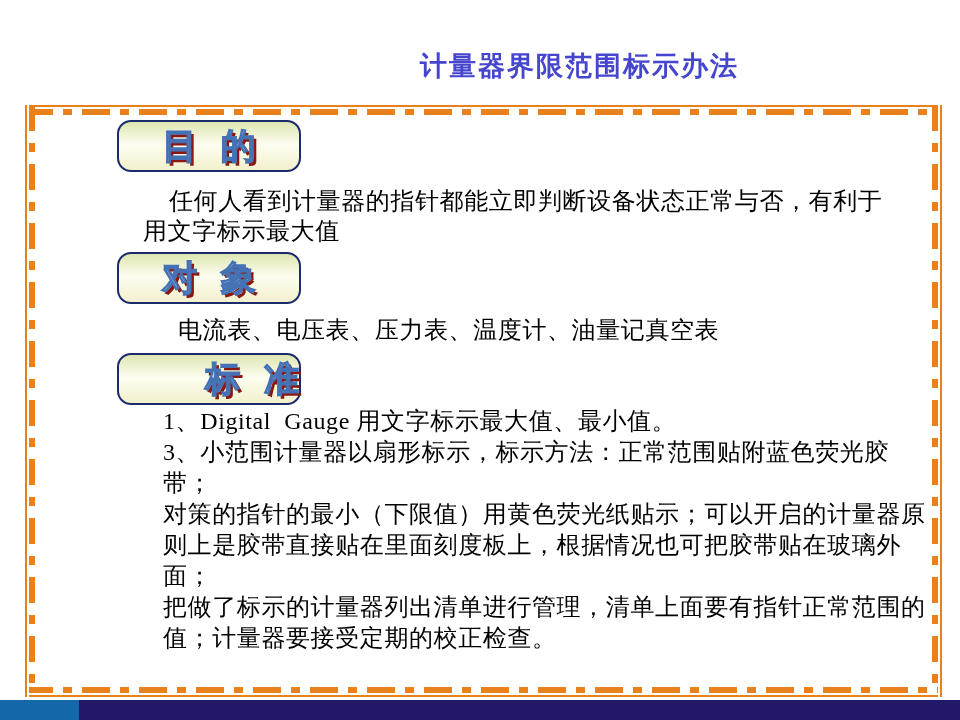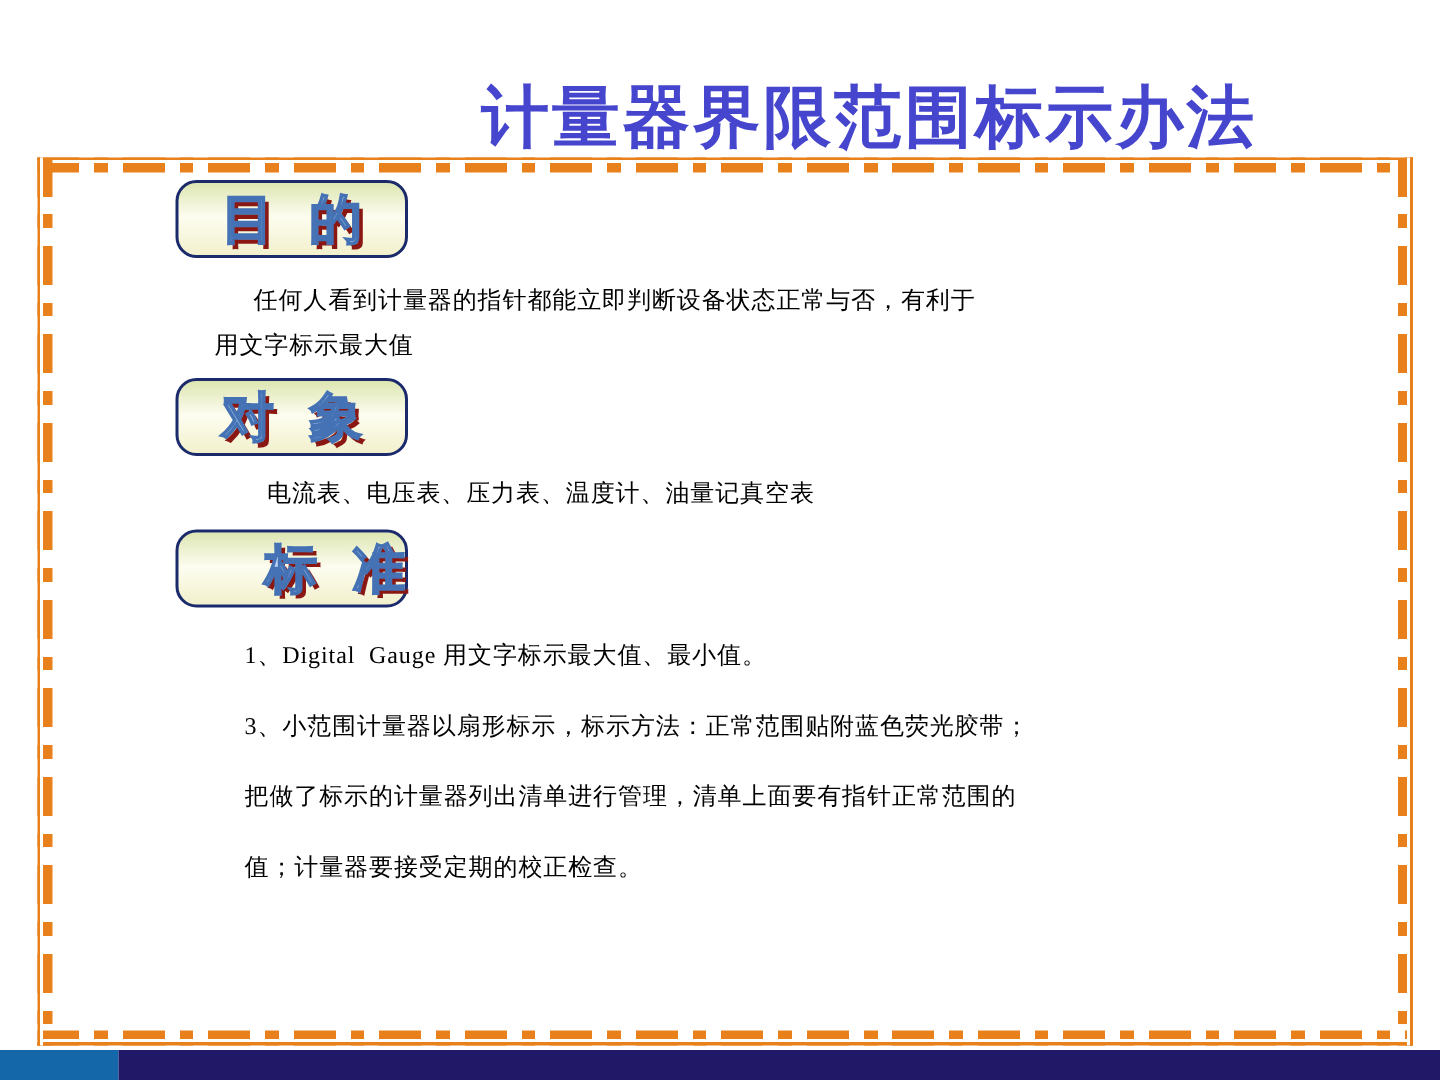--- a/index.html
+++ b/index.html
@@ -7,21 +7,21 @@
     width:960px;height:720px;position:relative;overflow:hidden;
     background:#ffffff;
     font-family:"Liberation Serif","DejaVu Serif",serif;
   }
   
   .title{
     position:absolute;left:0;top:48px;width:904px;
     padding-left:255px;box-sizing:border-box;
     text-align:center;
     font-family:"Liberation Sans","DejaVu Sans",sans-serif;
-    font-size:45px;font-weight:bold;letter-spacing:2px;
+    font-size:27px;font-weight:bold;letter-spacing:2px;
     color:#4545cd;margin:0;
   }
   
   .frame{position:absolute;left:25px;top:105px;width:917px;height:592px;}
   .edge{position:absolute;}
   .edge.h{left:0;width:100%;height:10px;}
   .edge.v{top:0;height:100%;width:10px;}
   
   .edge.top{top:0;
     background:
@@ -38,44 +38,44 @@
       linear-gradient(to right,#e8811c 0,#e8811c 2px,#fff 2px,#fff 4px,transparent 4px),
       repeating-linear-gradient(to bottom,#e8811c 0,#e8811c 26px,transparent 26px,transparent 38px,#e8811c 38px,#e8811c 47px,transparent 47px,transparent 59px);
   }
   .edge.right{right:0;
     background:
       linear-gradient(to right,transparent 0,transparent 6px,#fff 6px,#fff 8px,#e8811c 8px),
       repeating-linear-gradient(to bottom,#e8811c 0,#e8811c 26px,transparent 26px,transparent 38px,#e8811c 38px,#e8811c 47px,transparent 47px,transparent 59px);
   }
   
   .badge{
-    position:absolute;left:117px;width:155px;height:52px;
+    position:absolute;left:117px;width:184px;height:52px;
     border:2px solid #1b2a6b;border-radius:14px;box-sizing:border-box;
     background:linear-gradient(180deg,#dde6b2 0%,#fdfdf0 48%,#f2f0cc 100%);
     display:flex;align-items:center;justify-content:center;
     font-family:"Liberation Sans","DejaVu Sans",sans-serif;
     font-size:35px;font-weight:bold;
     color:#b8d3f0;
     -webkit-text-stroke:1.3px #4472b4;
     text-shadow:3px 3px 0 #8b1712;
     word-spacing:14px;
   }
   .badge.b1{top:120px;}
   .badge.b2{top:252px;}
   .badge.b3{top:353px;justify-content:flex-end;}
   
   .para{position:absolute;color:#000;}
-  .line{white-space:pre-wrap;font-size:16px;letter-spacing:0.6px;}
+  .line{white-space:pre-wrap;font-size:24px;letter-spacing:0.6px;}
   .p1{left:143px;top:186px;width:790px;}
   .p1 .line{line-height:30px;}
   .p1 .indent{text-indent:26px;}
   .p2{left:178px;top:315px;width:760px;}
   .p2 .line{line-height:30px;}
   .p3{left:163px;top:406px;width:775px;}
-  .p3 .line{line-height:31px;margin-top:16px;}
+  .p3 .line{line-height:31px;}
   
   .footer-accent{position:absolute;left:0;top:700px;width:79px;height:20px;background:#1467a8;}
   .footer-bar{position:absolute;left:79px;top:700px;width:881px;height:20px;background:#211968;}
 </style>
 </head>
 <body>
 
 <div>
 
   <h1 class="title">计量器界限范围标示办法</h1>
@@ -101,20 +101,22 @@
   <div class="para p2">
     <div class="line">电流表、电压表、压力表、温度计、油量记真空表</div>
   </div>
 
   <div class="badge b3">
     <span>标 准</span>
   </div>
   <div class="para p3">
     <div class="line">1、Digital  Gauge 用文字标示最大值、最小值。</div>
     <div class="line">3、小范围计量器以扇形标示，标示方法：正常范围贴附蓝色荧光胶带；</div>
+    <div class="line">对策的指针的最小（下限值）用黄色荧光纸贴示；可以开启的计量器原</div>
+    <div class="line">则上是胶带直接贴在里面刻度板上，根据情况也可把胶带贴在玻璃外面；</div>
     <div class="line">把做了标示的计量器列出清单进行管理，清单上面要有指针正常范围的</div>
     <div class="line">值；计量器要接受定期的校正检查。</div>
   </div>
 
   <div class="footer-accent"></div>
   <div class="footer-bar"></div>
 
 </div>
 
 </body></html>

